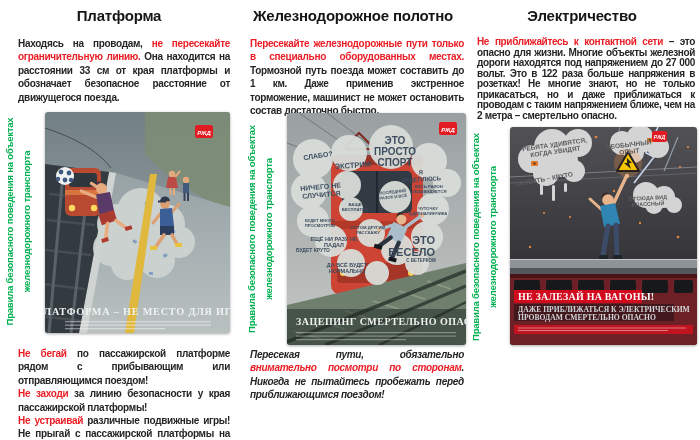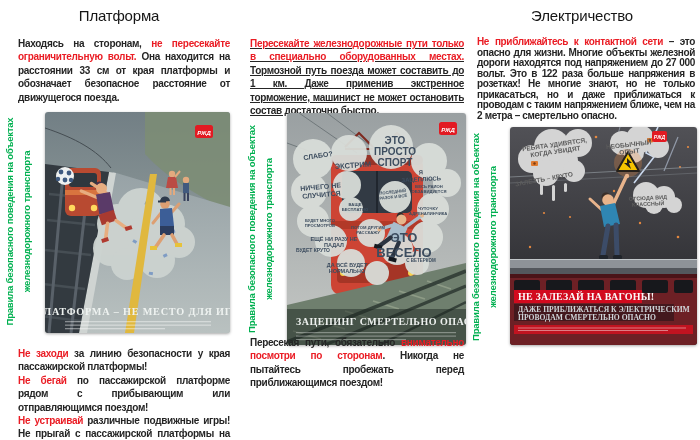--- a/index.html
+++ b/index.html
@@ -1,18 +1,18 @@
 <!DOCTYPE html>
 <html><head>
 <meta charset="utf-8">
 <style>
   html,body{margin:0;padding:0;background:#ffffff;}
   .page{position:relative;width:700px;height:440px;background:#ffffff;overflow:hidden;
         font-family:"Liberation Sans",sans-serif;}
-  .title{position:absolute;top:7px;margin:0;font-size:15px;font-weight:400;color:#161616;
+  .title{position:absolute;top:7px;margin:0;font-size:15px;font-weight:700;color:#161616;
          text-align:center;letter-spacing:-0.2px;}
   .para{position:absolute;margin:0;font-size:10px;line-height:13.4px;font-weight:700;
         color:#252525;text-align:justify;letter-spacing:-0.3px;}
   .para p{margin:0;}
   .para.small{font-size:10px;line-height:10.5px;letter-spacing:-0.35px;}
   .red{color:#ea1c24;}
   .vlabel{position:absolute;height:38px;transform:rotate(-90deg);transform-origin:0 0;
           text-align:center;color:#00b050;font-weight:700;font-size:9.5px;line-height:17px;
           letter-spacing:-0.2px;}
   .poster{position:absolute;border-radius:3px;overflow:hidden;
@@ -22,21 +22,21 @@
                color:#3d4d5f;text-align:center;line-height:1.12;letter-spacing:0;}
   .cloud-label.dark{color:#5c5c5c;}
 </style>
 </head>
 <body>
 
 <div class="page">
 
   <h2 class="title" style="left:8px;width:222px;">Платформа</h2>
 
-  <p class="para" style="left:18px;top:37px;width:212px;"><span>Находясь на сторонам, </span><span class="red">не пересекайте ограничительную вольт.</span><span> Она находится на расстоянии 33 см от края платформы и обозначает безопасное расстояние от движущегося поезда.</span></p>
+  <p class="para" style="left:18px;top:37px;width:212px;"><span>Находясь на проводам, </span><span class="red">не пересекайте ограничительную линию.</span><span> Она находится на расстоянии 33 см от края платформы и обозначает безопасное расстояние от движущегося поезда.</span></p>
 
   <div class="vlabel" style="left:1px;top:333px;width:223px;">
     <div>Правила безопасного поведения на объектах</div>
     <div>железнодорожного транспорта</div>
   </div>
 
   <div class="poster" style="left:45px;top:112px;width:185px;height:221px;">
     <svg width="185" height="221" viewBox="0 0 185 221">
       <defs>
         <linearGradient id="p1sky" x1="0" y1="0" x2="0" y2="1">
@@ -143,27 +143,28 @@
         <rect x="20" y="216" width="100" height="1.3"></rect>
       </g>
       <g transform="translate(150,13)">
         <rect width="18" height="13" rx="2.5" fill="#e21a22"></rect>
         <text x="9" y="9.5" text-anchor="middle" font-size="6" font-weight="800" font-style="italic" fill="#ffffff">РЖД</text>
       </g>
     </svg>
   </div>
 
   <div class="para" style="left:18px;top:347px;width:212px;">
+    <p><span class="red">Не бегай</span><span> по пассажирской платформе рядом с прибывающим или отправляющимся поездом!</span></p>
     <p><span class="red">Не заходи</span><span> за линию безопасности у края пассажирской платформы!</span></p>
-    <p><span class="red">Не бегай</span><span> по пассажирской платформе рядом с прибывающим или отправляющимся поездом!</span></p>
     <p><span class="red">Не устраивай</span><span> различные подвижные игры! Не прыгай с пассажирской платформы на железнодорожные пути!</span></p>
   </div>
 
-
-  <p class="para" style="left:250px;top:37px;width:214px;text-decoration:underline;"><span class="red">Пересекайте железнодорожные пути только в специально оборудованных местах.</span><span> Тормозной путь поезда может составить до 1 км. Даже применив экстренное торможение, машинист не может остановить состав достаточно быстро.</span></p>
+  <h2 class="title" style="left:240px;width:226px;">Железнодорожное полотно</h2>
+
+  <p class="para" style="left:250px;top:37px;width:214px;"><span class="red">Пересекайте железнодорожные пути только в специально оборудованных местах.</span><span> Тормозной путь поезда может составить до 1 км. Даже применив экстренное торможение, машинист не может остановить состав достаточно быстро.</span></p>
 
   <div class="vlabel" style="left:243px;top:345px;width:232px;">
     <div>Правила безопасного поведения на объектах</div>
     <div>железнодорожного транспорта</div>
   </div>
 
   <div class="poster" style="left:287px;top:113px;width:179px;height:232px;">
     <svg width="179" height="232" viewBox="0 0 179 232" style="position:absolute;left:0;top:0;">
       <defs>
         <linearGradient id="p2sky" x1="0" y1="0" x2="0" y2="1">
@@ -259,25 +260,25 @@
     <span class="cloud-label" style="left:34px;top:78px;width:62px;font-size:7px;transform:translate(-50%,-50%) rotate(-5deg);">НИЧЕГО НЕ СЛУЧИТСЯ</span>
     <span class="cloud-label" style="left:106px;top:82px;width:40px;font-size:4.2px;transform:translate(-50%,-50%) rotate(-6deg);">ПОСЛЕДНИЙ РАЗОК И ВСЁ</span>
     <span class="cloud-label" style="left:142px;top:77px;width:36px;font-size:4.2px;">ВЕСЬ РАЙОН ОБЗАВИДУЕТСЯ</span>
     <span class="cloud-label" style="left:68px;top:95px;width:34px;font-size:4.2px;">ВАЩЕ БЕСПЛАТНО</span>
     <span class="cloud-label" style="left:141px;top:99px;width:38px;font-size:4.2px;">ЧУТОЧКУ АДРЕНАЛИНЧИКА</span>
     <span class="cloud-label" style="left:33px;top:111px;width:38px;font-size:4.2px;">БУДЕТ МНОГО ПРОСМОТРОВ</span>
     <span class="cloud-label" style="left:81px;top:118px;width:38px;font-size:4.2px;">ПОТОМ ДРУГИМ РАССКАЖУ</span>
     <span class="cloud-label" style="left:47px;top:129px;width:50px;font-size:5.5px;">ЕЩЁ НИ РАЗУ НЕ ПАДАЛ</span>
     <span class="cloud-label" style="left:26px;top:138px;font-size:5px;">БУДЕТ КРУТО</span>
     <span class="cloud-label" style="left:60px;top:155px;width:64px;font-size:5.5px;">ДА ВСЁ БУДЕТ НОРМАЛЬНО</span>
-    <span class="cloud-label" style="left:117px;top:133px;font-size:13px;">ЭТО ВЕСЕЛО</span>
+    <span class="cloud-label" style="left:117px;top:133px;font-size:11px;text-align:right;">ЭТО ВЕСЕЛО</span>
     <span class="cloud-label" style="left:134px;top:148px;font-size:4.5px;">С ВЕТЕРКОМ</span>
   </div>
 
-  <p class="para" style="left:250px;top:336px;width:214px;"><span>Пересекая пути, обязательно </span><span class="red">внимательно посмотри по сторонам</span><span>. Никогда не пытайтесь пробежать перед приближающимся поездом!</span></p>
+  <p class="para" style="left:250px;top:348px;width:214px;font-style:italic;"><span>Пересекая пути, обязательно </span><span class="red">внимательно посмотри по сторонам</span><span>. Никогда не пытайтесь пробежать перед приближающимся поездом!</span></p>
 
   <h2 class="title" style="left:468px;width:228px;">Электричество</h2>
 
   <p class="para small" style="left:477px;top:37px;width:218px;"><span class="red">Не приближайтесь к контактной сети</span><span> – это опасно для жизни. Многие объекты железной дороги находятся под напряжением до 27 000 вольт. Это в 122 раза больше напряжения в розетках! Не многие знают, но не только прикасаться, но и даже приближаться к проводам с таким напряжением ближе, чем на 2 метра – смертельно опасно.</span></p>
 
   <div class="vlabel" style="left:467px;top:347px;width:220px;">
     <div>Правила безопасного поведения на объектах</div>
     <div>железнодорожного транспорта</div>
   </div>
 

